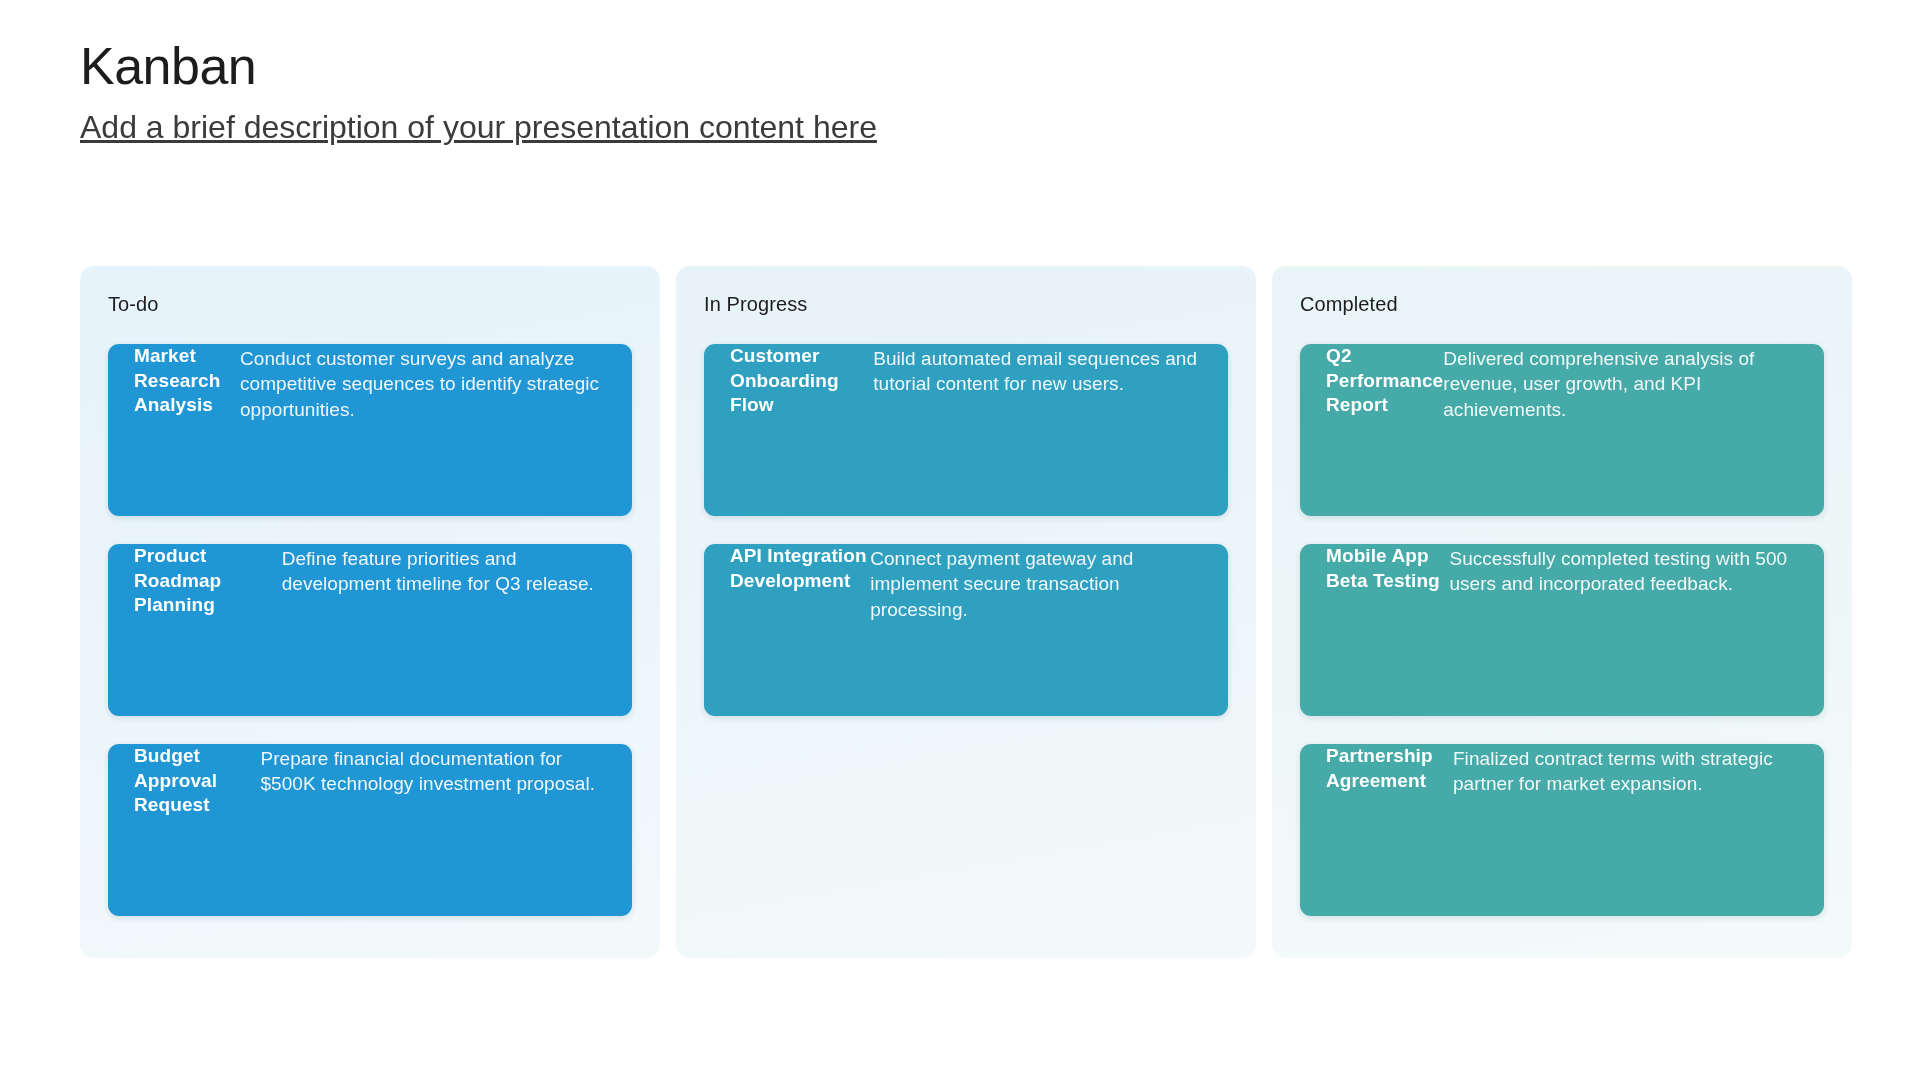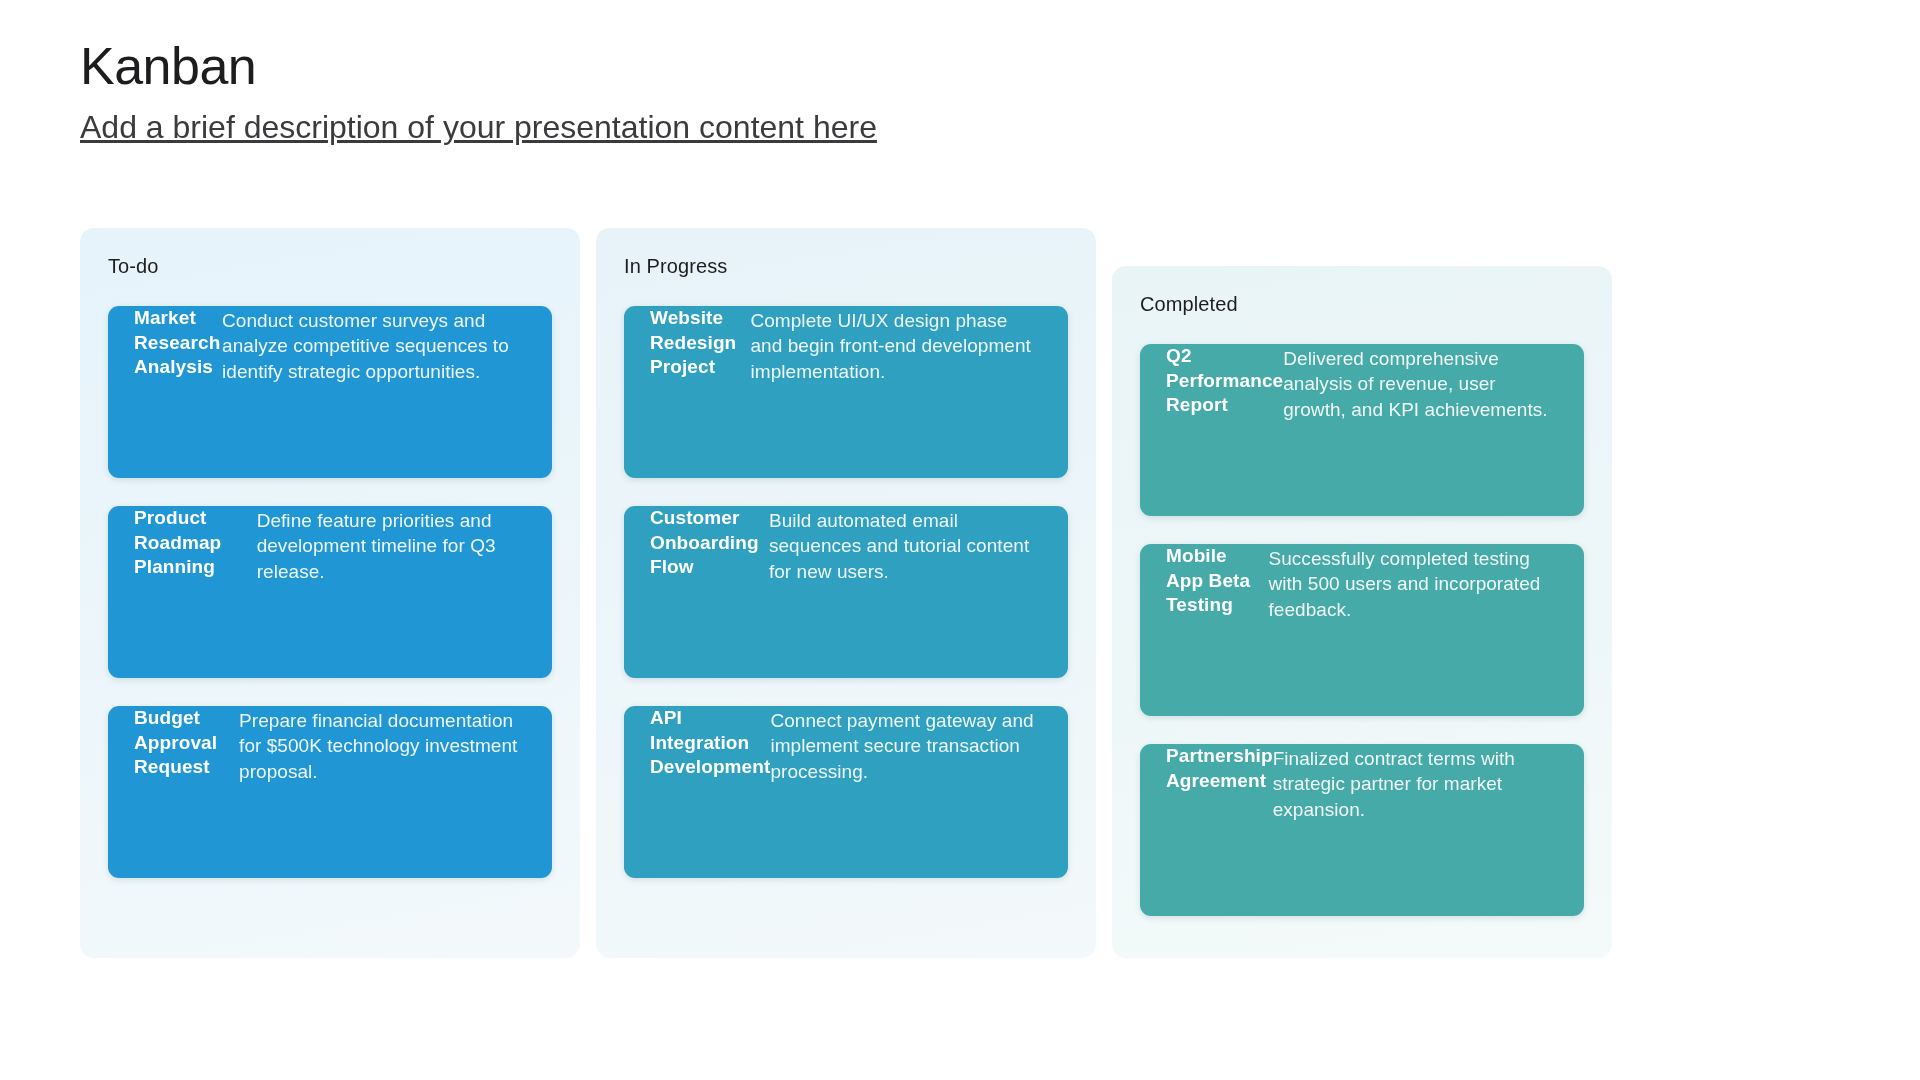--- a/index.html
+++ b/index.html
@@ -42,23 +42,24 @@
     line-height: 1.2;
     color: #3b3b3d;
     text-decoration: underline;
   }
 
   
   .board {
     position: absolute;
     left: 80px;
     top: 228px;
-    width: 1532px;
+    width: 1772px;
     display: flex;
     gap: 16px;
+    align-items: flex-end;
   }
 
   .column {
     flex: 1 1 0;
     border-radius: 14px;
     padding: 26px 28px 30px 28px;
     display: flex;
     flex-direction: column;
     min-height: 692px;
   }
@@ -136,24 +137,20 @@
           <div class="card-title">Budget Approval Request</div>
           <div class="card-desc">Prepare financial documentation for $500K technology investment proposal.</div>
         </div>
       </div>
     </div>
 
     <div class="column c1">
       <div class="column-title">In Progress</div>
       <div class="cards">
         <div class="card" style="background:#2fa0c0">
-          <div class="card-title">Website Redesign Project</div>
-          <div class="card-desc">Complete UI/UX design phase and begin front-end development implementation.</div>
-        </div>
-        <div class="card" style="background:#2fa0c0">
           <div class="card-title">Customer Onboarding Flow</div>
           <div class="card-desc">Build automated email sequences and tutorial content for new users.</div>
         </div>
         <div class="card" style="background:#2fa0c0">
           <div class="card-title">API Integration Development</div>
           <div class="card-desc">Connect payment gateway and implement secure transaction processing.</div>
         </div>
       </div>
     </div>
 

